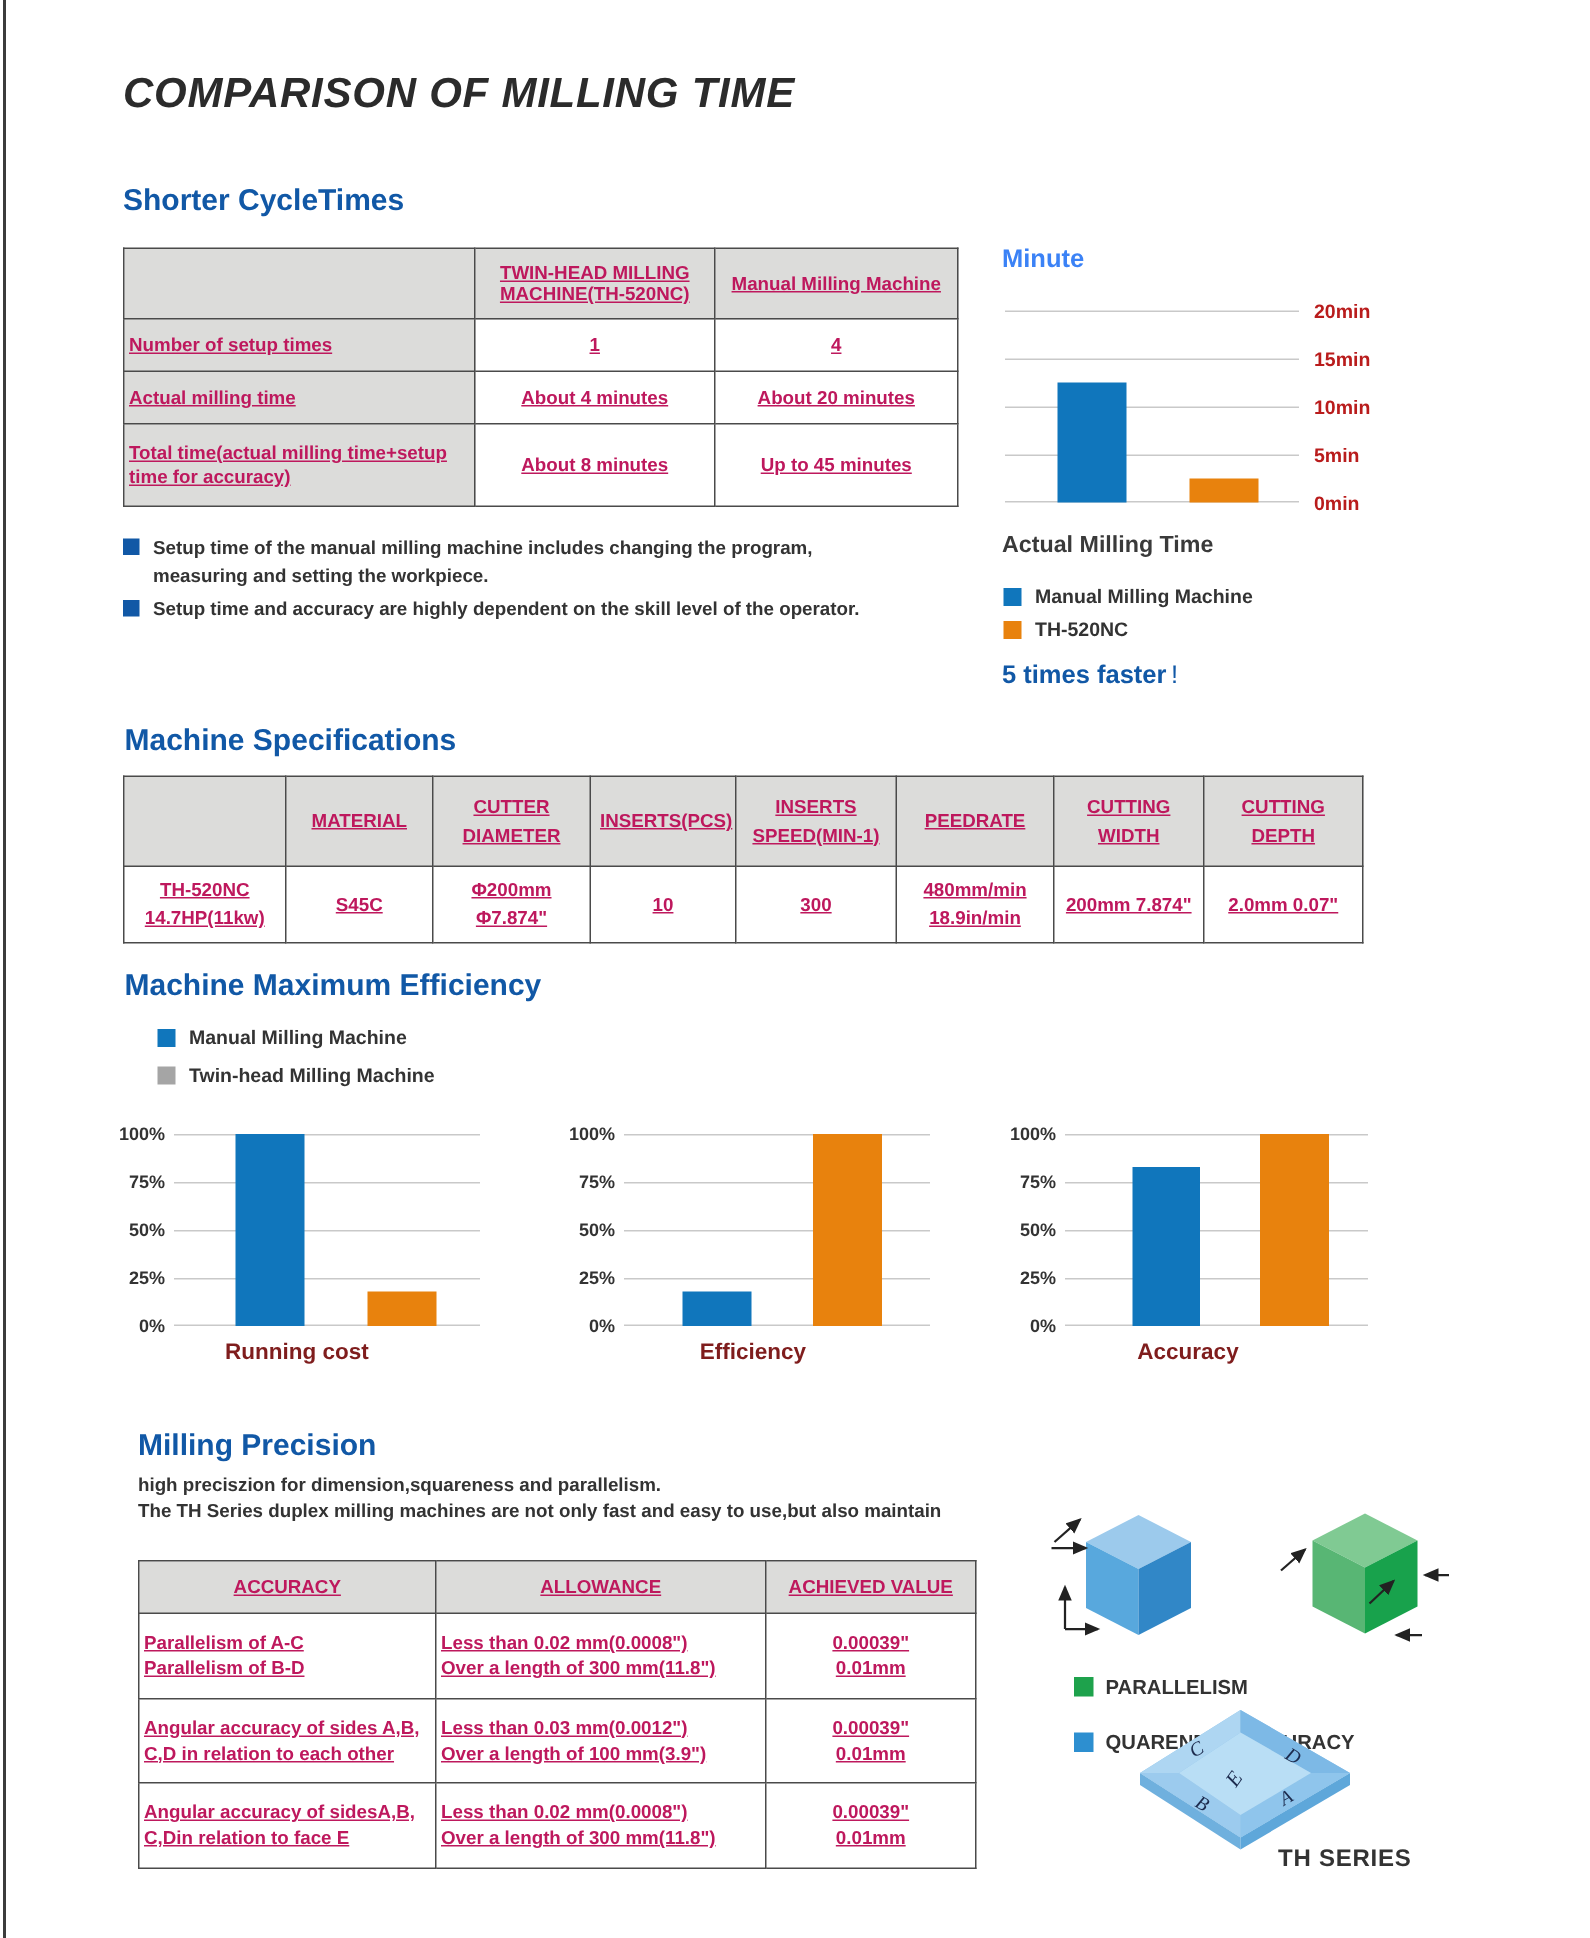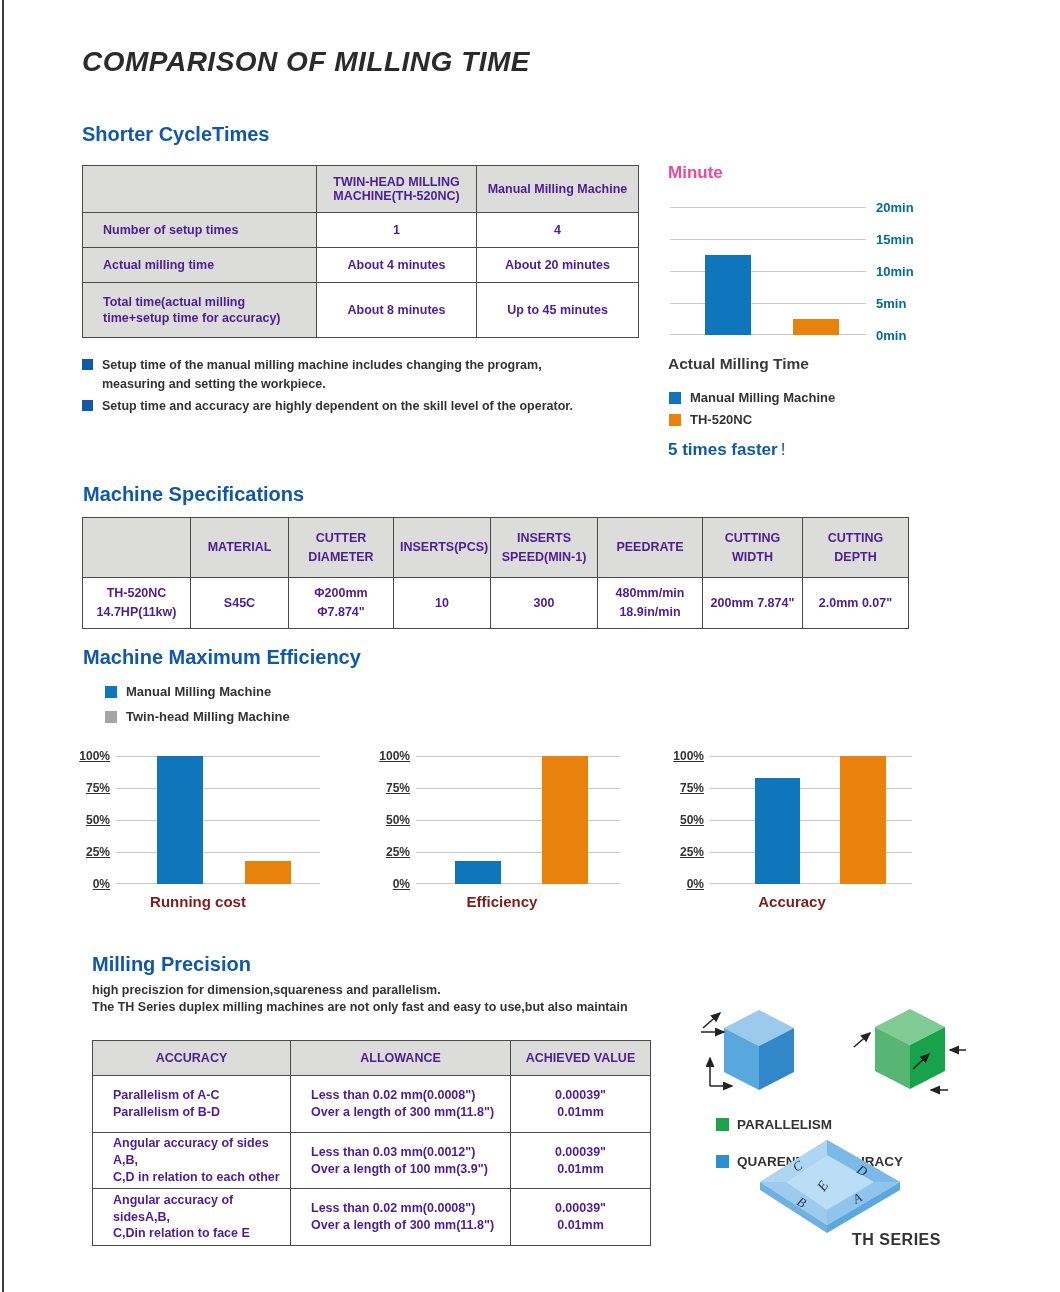--- a/index.html
+++ b/index.html
@@ -3,42 +3,42 @@
 <meta charset="utf-8">
 <style>
   html,body{margin:0;padding:0;background:#fff;}
   #page{position:relative;width:1060px;height:1292px;background:#ffffff;overflow:hidden;
         font-family:"Liberation Sans",sans-serif;color:#333;}
   .abs{position:absolute;}
   .edge{left:2px;top:0;width:2px;height:1292px;background:#3c3c3c;}
   .title{left:82px;top:46px;font-size:28px;font-weight:bold;font-style:italic;color:#2b2b2b;letter-spacing:.5px;}
   .sec{font-size:20px;font-weight:bold;color:#1158a6;}
   table{border-collapse:collapse;table-layout:fixed;}
-  td{border:1.5px solid #4a4a4a;font-size:12.5px;font-weight:bold;color:#4c1d95;padding:2px 6px;vertical-align:middle;}
+  td{border:1.5px solid #4a4a4a;font-size:12.5px;font-weight:bold;color:#be185d;padding:2px 6px;vertical-align:middle;text-decoration:underline;}
   .gray{background:#dcdcda;}
   .ctr{text-align:center;}
-  .lbl{text-align:left;padding-left:20px;line-height:1.3;}
+  .lbl{text-align:left;padding-left:3px;line-height:1.3;}
   .ln{display:block;line-height:1.5;}
   .gap .ln + .ln{}
   .note{display:flex;gap:9px;width:590px;}
   .bullet{width:11px;height:11px;background:#1158a6;margin-top:3px;flex:none;}
   .note .ln{font-size:12.5px;font-weight:bold;line-height:1.55;}
   .plot{position:absolute;}
   .grid{position:absolute;left:0;right:0;height:1px;background:#c9c9c9;}
   .bar{position:absolute;bottom:0;}
   .bar.blue{background:#1076bc;}
   .bar.orange{background:#e8820d;}
-  .mtitle{left:668px;top:163px;font-size:17px;font-weight:bold;color:#ec4899;}
-  .mtick{left:876px;font-size:13px;font-weight:bold;color:#0369a1;}
+  .mtitle{left:668px;top:163px;font-size:17px;font-weight:bold;color:#3b82f6;}
+  .mtick{left:876px;font-size:13px;font-weight:bold;color:#b91c1c;}
   .mcap{left:668px;top:355px;font-size:15.5px;font-weight:bold;color:#3a3a3a;}
   .leg{display:flex;align-items:center;gap:9px;font-size:13px;font-weight:bold;color:#333;}
   .sq{width:12px;height:12px;flex:none;}
   .faster{left:668px;top:440px;font-size:17px;font-weight:bold;color:#1158a6;}
   .faster .exc{font-weight:normal;margin-left:3px;}
-  .etick{font-size:12px;font-weight:bold;text-align:right;width:54px;color:#333;text-decoration:underline;}
+  .etick{font-size:12px;font-weight:bold;text-align:right;width:54px;color:#333;}
   .ctitle{font-size:15px;font-weight:bold;color:#7f1d1d;text-align:center;width:204px;}
   .desc{font-size:12.5px;font-weight:bold;line-height:17px;color:#333;}
   .dleg{display:flex;align-items:center;gap:8px;font-size:13.5px;font-weight:bold;color:#333;}
   .dsq{width:13px;height:13px;flex:none;}
   .series{font-size:16px;font-weight:bold;color:#333;letter-spacing:.5px;}
   svg text{font-family:"Liberation Serif",serif;font-style:italic;fill:#1c2b4e;}
 </style>
 </head>
 <body>
 

